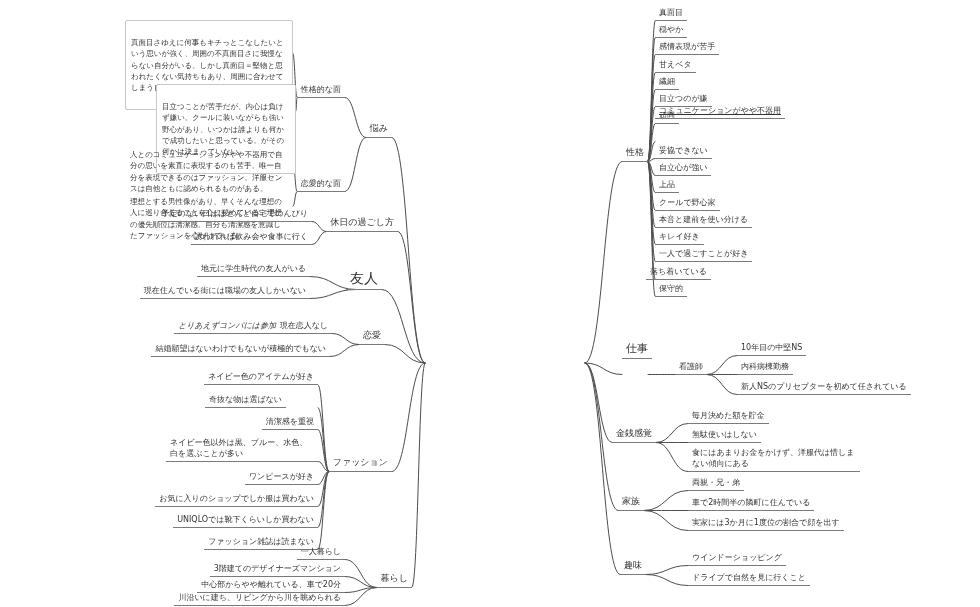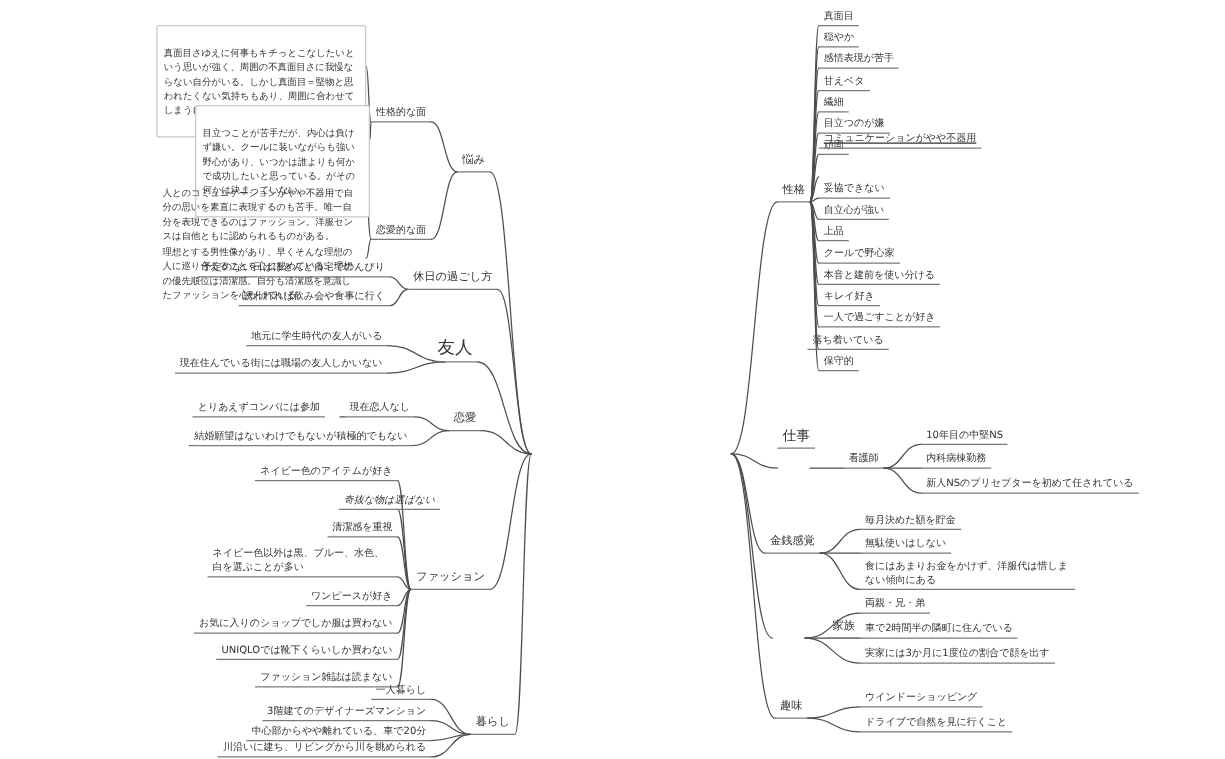--- a/index.html
+++ b/index.html
@@ -146,25 +146,25 @@
       <div class="node box" style="width: 168px; right: 687px; top: 133px;">人とのコミュニケーションがやや不器用で自分の思いを素直に表現するのも苦手。唯一自分を表現できるのはファッション。洋服センスは自他ともに認められるものがある。</div>
       <div class="node box" style="width: 168px; right: 687px; top: 180px;">理想とする男性像があり、早くそんな理想の人に巡り合えることを心に秘めている。理想の優先順位は清潔感。自分も清潔感を意識したファッションを心がけている。</div>
       <div class="node leaf" style="font-size: 9px; right: 582px; bottom: 375px;">休日の過ごし方</div>
       <div class="node leaf" style="right: 668px; bottom: 385px;">予定のない日はほとんど自宅でのんびり</div>
       <div class="node leaf" style="right: 668px; bottom: 362px;">誘われれば飲み会や食事に行く</div>
       <div class="node leaf" style="font-size: 14px; right: 598px; bottom: 317px;">友人</div>
       <div class="node leaf" style="right: 670px; bottom: 330px;">地元に学生時代の友人がいる</div>
       <div class="node leaf" style="right: 670px; bottom: 308px;">現在住んでいる街には職場の友人しかいない</div>
       <div class="node leaf" style="font-size: 9px; right: 595px; bottom: 262px;">恋愛</div>
       <div class="node leaf" style="right: 648px; bottom: 273px;">現在恋人なし</div>
-      <div class="node leaf" style="right: 720px; bottom: 273px;">とりあえずコンパには参加</div>
+      <div class="node leaf" style="right: 700px; bottom: 273px; font-style: italic;">とりあえずコンパには参加</div>
       <div class="node leaf" style="right: 650px; bottom: 250px;">結婚願望はないわけでもないが積極的でもない</div>
       <div class="node leaf" style="font-size: 9px; right: 588px; bottom: 135px;">ファッション</div>
       <div class="node leaf" style="right: 662px; bottom: 222px;">ネイビー色のアイテムが好き</div>
-      <div class="node leaf" style="right: 628px; bottom: 199px; font-style: italic;">奇抜な物は選ばない</div>
+      <div class="node leaf" style="right: 694px; bottom: 199px;">奇抜な物は選ばない</div>
       <div class="node leaf" style="right: 662px; bottom: 177px;">清潔感を重視</div>
       <div class="node leaf wrap" style="width: 152px; right: 662px; bottom: 145px;">ネイビー色以外は黒、ブルー、水色、白を選ぶことが多い</div>
       <div class="node leaf" style="right: 662px; bottom: 122px;">ワンピースが好き</div>
       <div class="node leaf" style="right: 662px; bottom: 100px;">お気に入りのショップでしか服は買わない</div>
       <div class="node leaf" style="right: 662px; bottom: 79px;">UNIQLOでは靴下くらいしか買わない</div>
       <div class="node leaf" style="right: 662px; bottom: 57px;">ファッション雑誌は読まない</div>
       <div class="node leaf" style="font-size: 9px; right: 568px; bottom: 19px;">暮らし</div>
       <div class="node leaf" style="right: 635px; bottom: 47px;">一人暮らし</div>
       <div class="node leaf" style="right: 635px; bottom: 30px;">3階建てのデザイナーズマンション</div>
       <div class="node leaf" style="right: 635px; bottom: 14px;">中心部からやや離れている、車で20分</div>
@@ -189,21 +189,21 @@
       <div class="node leaf" style="left: 655px; bottom: 310px;">保守的</div>
       <div class="node leaf" style="font-size: 11px; left: 622px; bottom: 248px;">仕事</div>
       <div class="node leaf" style="left: 675px; bottom: 232px;">看護師</div>
       <div class="node leaf" style="left: 737px; bottom: 251px;">10年目の中堅NS</div>
       <div class="node leaf" style="left: 737px; bottom: 232px;">内科病棟勤務</div>
       <div class="node leaf" style="left: 737px; bottom: 212px;">新人NSのプリセプターを初めて任されている</div>
       <div class="node leaf" style="font-size: 9px; left: 612px; bottom: 164px;">金銭感覚</div>
       <div class="node leaf" style="left: 688px; bottom: 183px;">毎月決めた額を貯金</div>
       <div class="node leaf" style="left: 688px; bottom: 164px;">無駄使いはしない</div>
       <div class="node leaf wrap" style="width: 172px; left: 688px; bottom: 135px;">食にはあまりお金をかけず、洋服代は惜しまない傾向にある</div>
-      <div class="node leaf" style="font-size: 9px; left: 618px; bottom: 96px; margin-left: 44px;">家族</div>
+      <div class="node leaf" style="font-size: 9px; left: 618px; bottom: 96px;">家族</div>
       <div class="node leaf" style="left: 688px; bottom: 116px; margin-top: 36px;">両親・兄・弟</div>
       <div class="node leaf" style="left: 688px; bottom: 96px;">車で2時間半の隣町に住んでいる</div>
       <div class="node leaf" style="left: 688px; bottom: 76px;">実家には3か月に1度位の割合で顔を出す</div>
       <div class="node leaf" style="font-size: 9px; left: 620px; bottom: 32px;">趣味</div>
       <div class="node leaf" style="left: 688px; bottom: 41px;">ウインドーショッピング</div>
       <div class="node leaf" style="left: 688px; bottom: 21px;">ドライブで自然を見に行くこと</div>
     </div>
 </div>
 
 </body></html>

